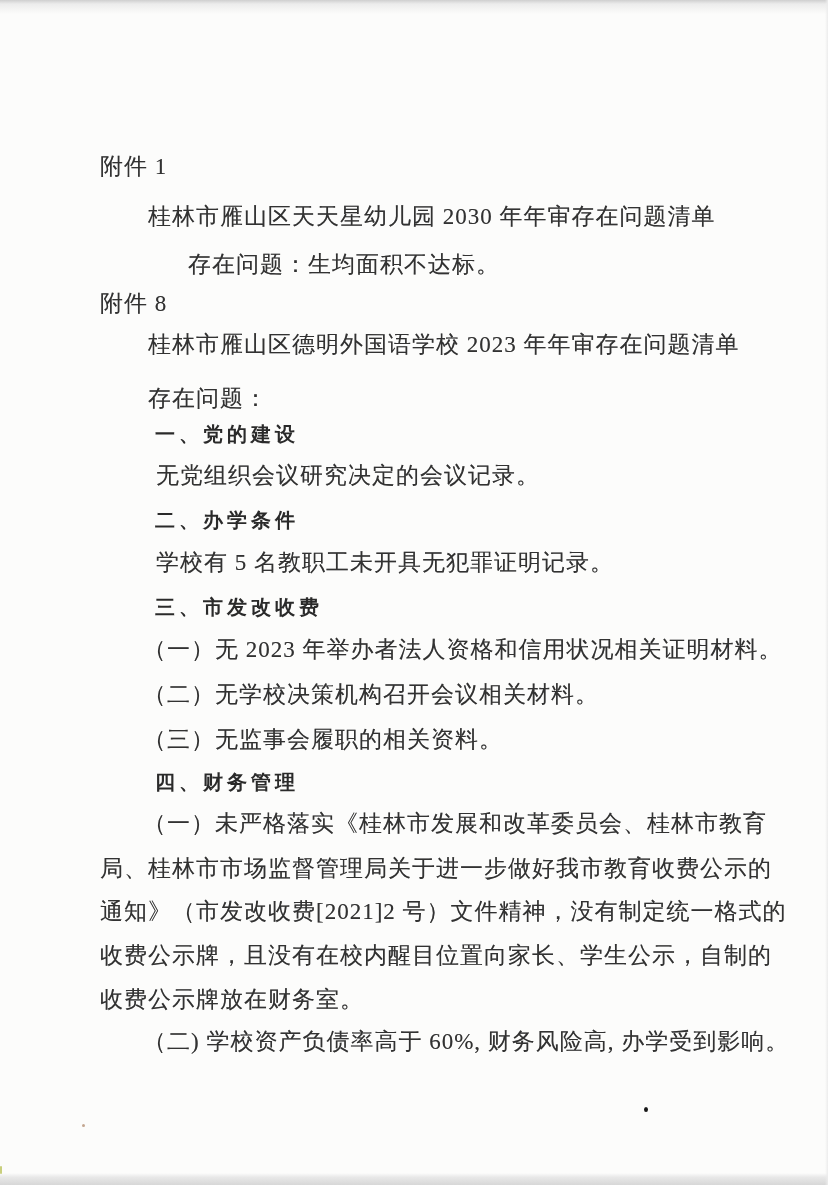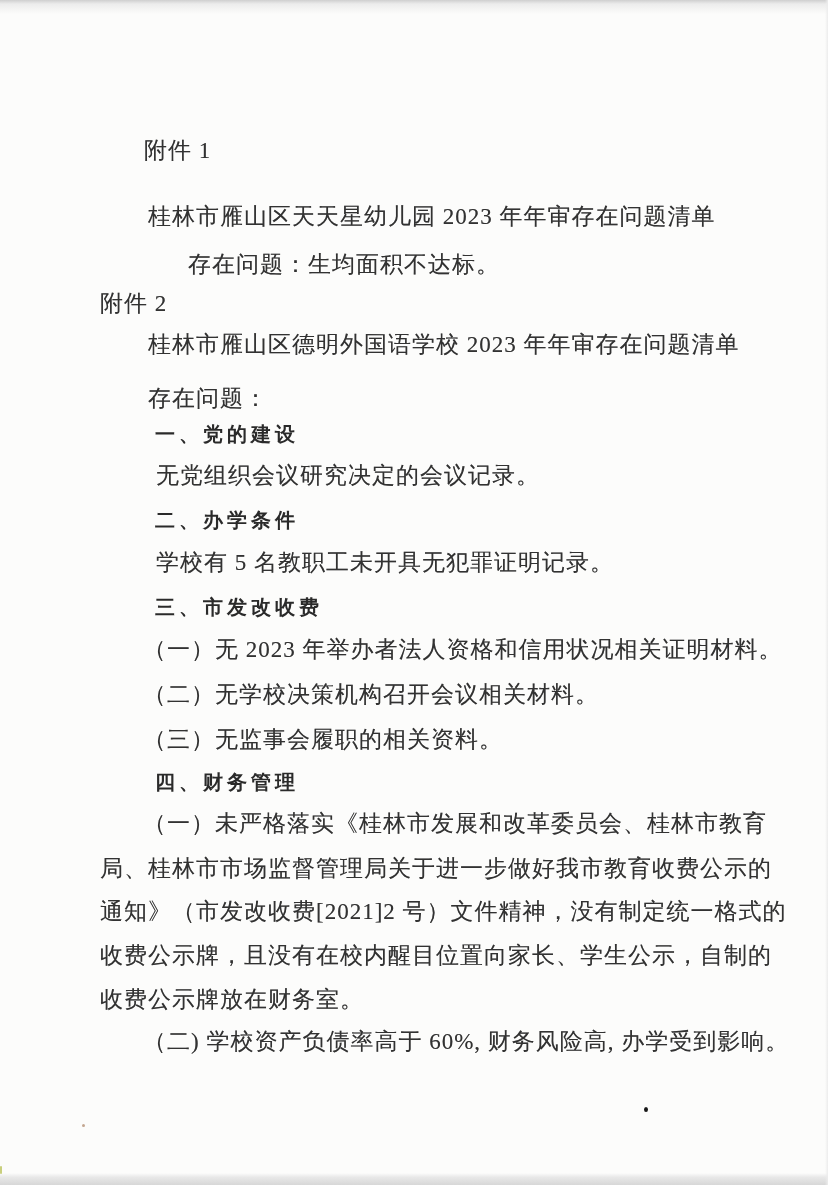--- a/index.html
+++ b/index.html
@@ -69,25 +69,25 @@
 
 <div class="scan-page">
 
   <div class="edge-top"></div>
   <div class="edge-bottom"></div>
   <div class="edge-right"></div>
   <div class="speck speck-ink"></div>
   <div class="speck speck-brown"></div>
   <div class="speck speck-green"></div>
 
-  <div class="line" style="top:136px; left:100px;margin-left:44px;">附件 1</div>
-  <div class="line" style="top:202px; left:148px;">桂林市雁山区天天星幼儿园 2023 年年审存在问题清单</div>
+  <div class="line" style="top:152px; left:100px;">附件 1</div>
+  <div class="line" style="top:202px; left:148px;">桂林市雁山区天天星幼儿园 2030 年年审存在问题清单</div>
   <div class="line" style="top:250px; left:148px;margin-left:40px;">存在问题：生均面积不达标。</div>
 
-  <div class="line" style="top:289px; left:100px;">附件 2</div>
+  <div class="line" style="top:289px; left:100px;">附件 8</div>
   <div class="line" style="top:330px; left:148px;">桂林市雁山区德明外国语学校 2023 年年审存在问题清单</div>
   <div class="line" style="top:376px; left:148px;margin-top:8px;">存在问题：</div>
 
   <div class="line hd" style="top:419px; left:155px;">一、党的建设</div>
   <div class="line" style="top:461px; left:156px;">无党组织会议研究决定的会议记录。</div>
 
   <div class="line hd" style="top:505px; left:155px;">二、办学条件</div>
   <div class="line" style="top:548px; left:156px;">学校有 5 名教职工未开具无犯罪证明记录。</div>
 
   <div class="line hd" style="top:592px; left:155px;">三、市发改收费</div>

